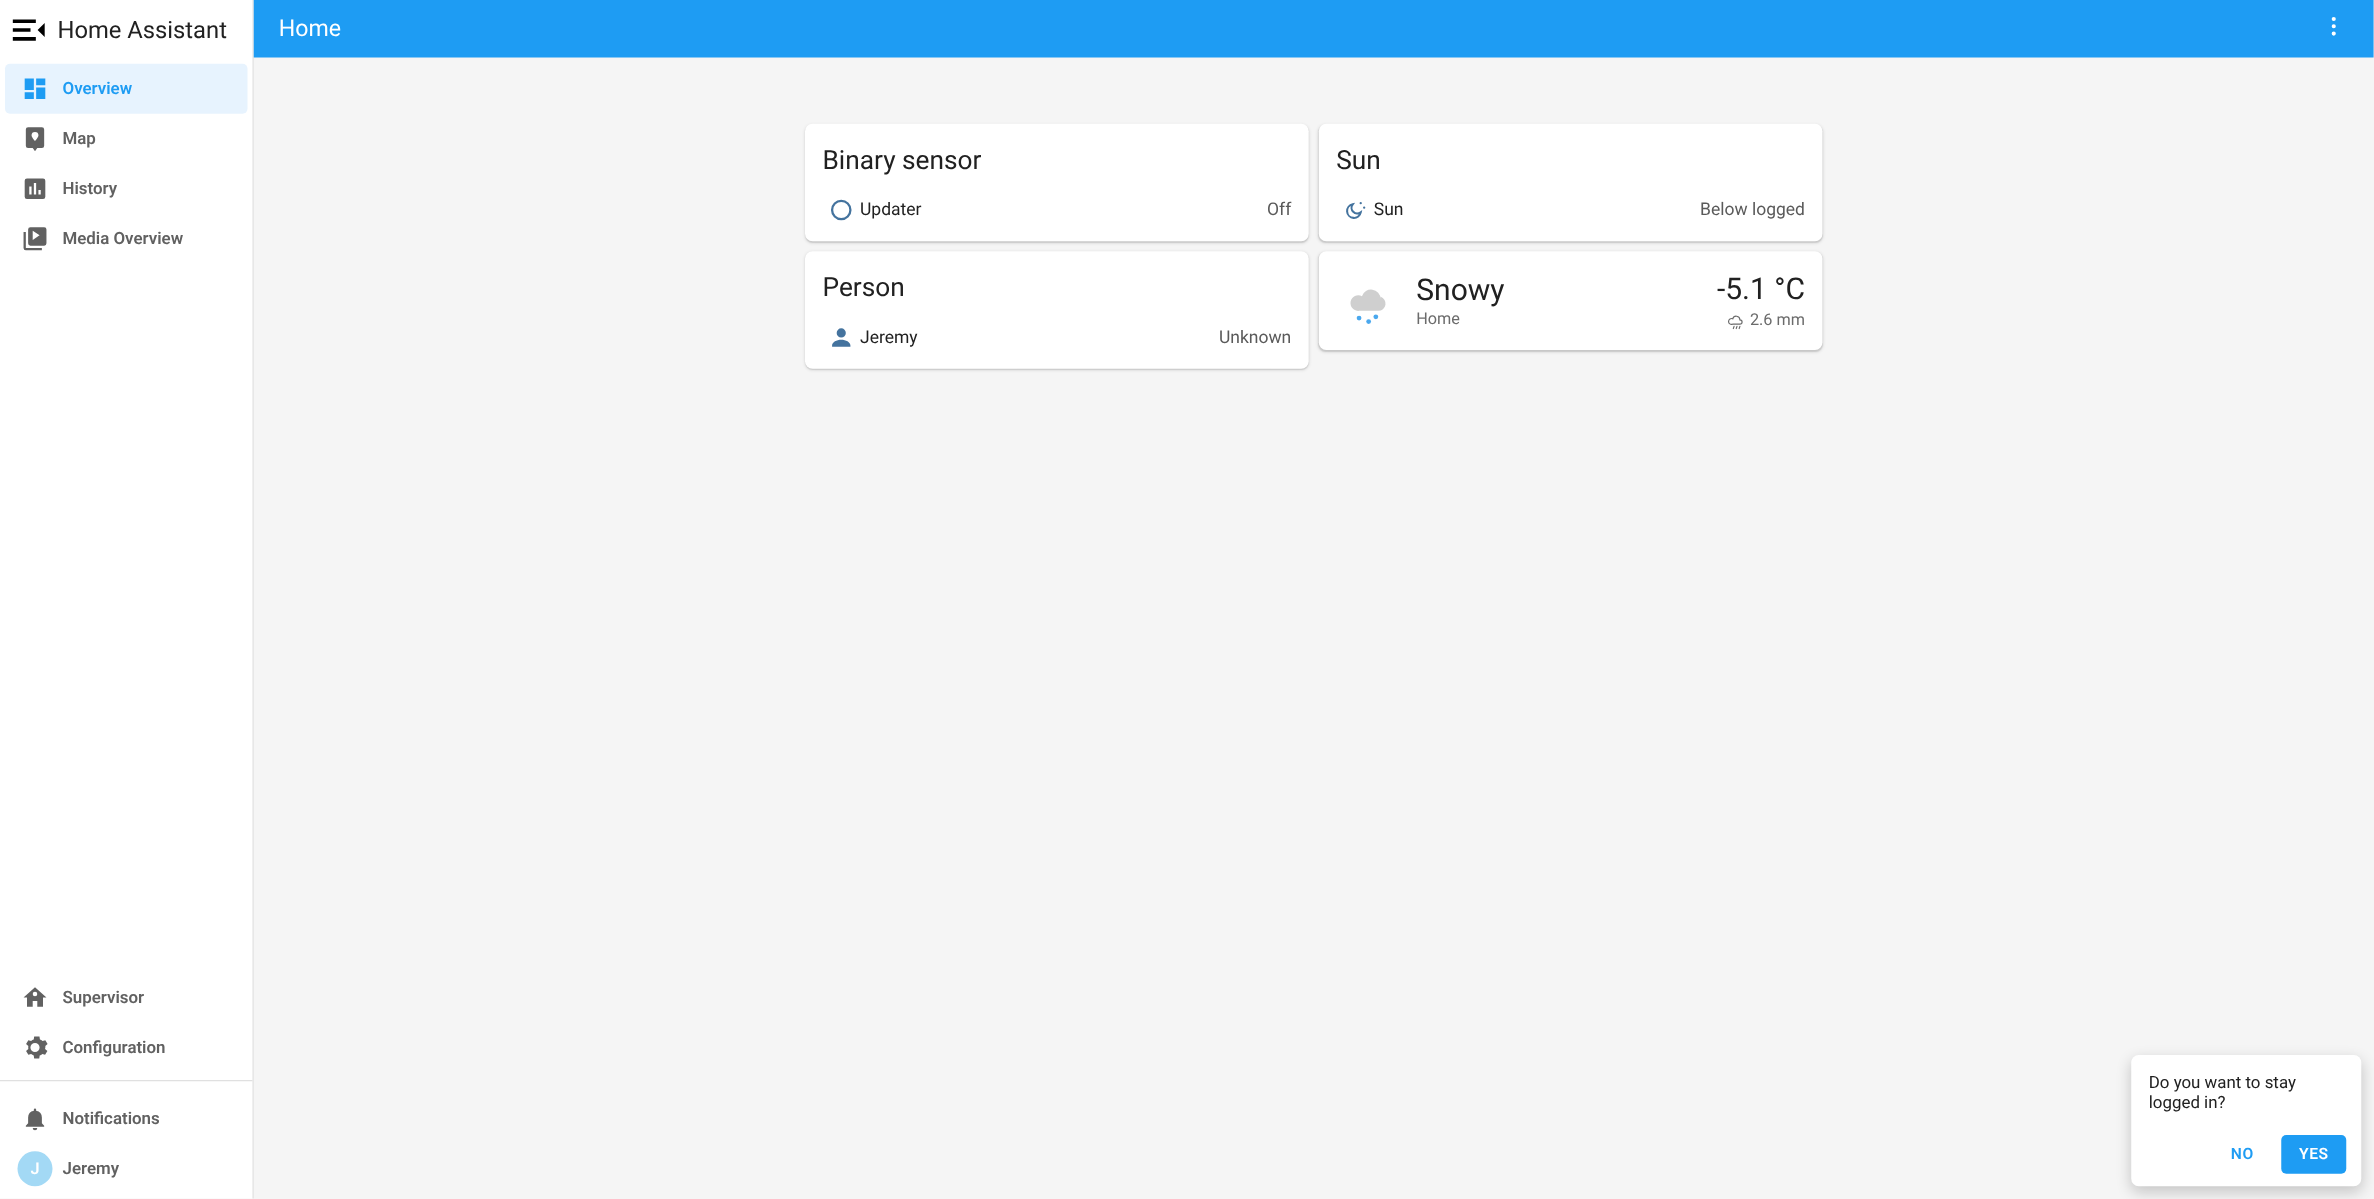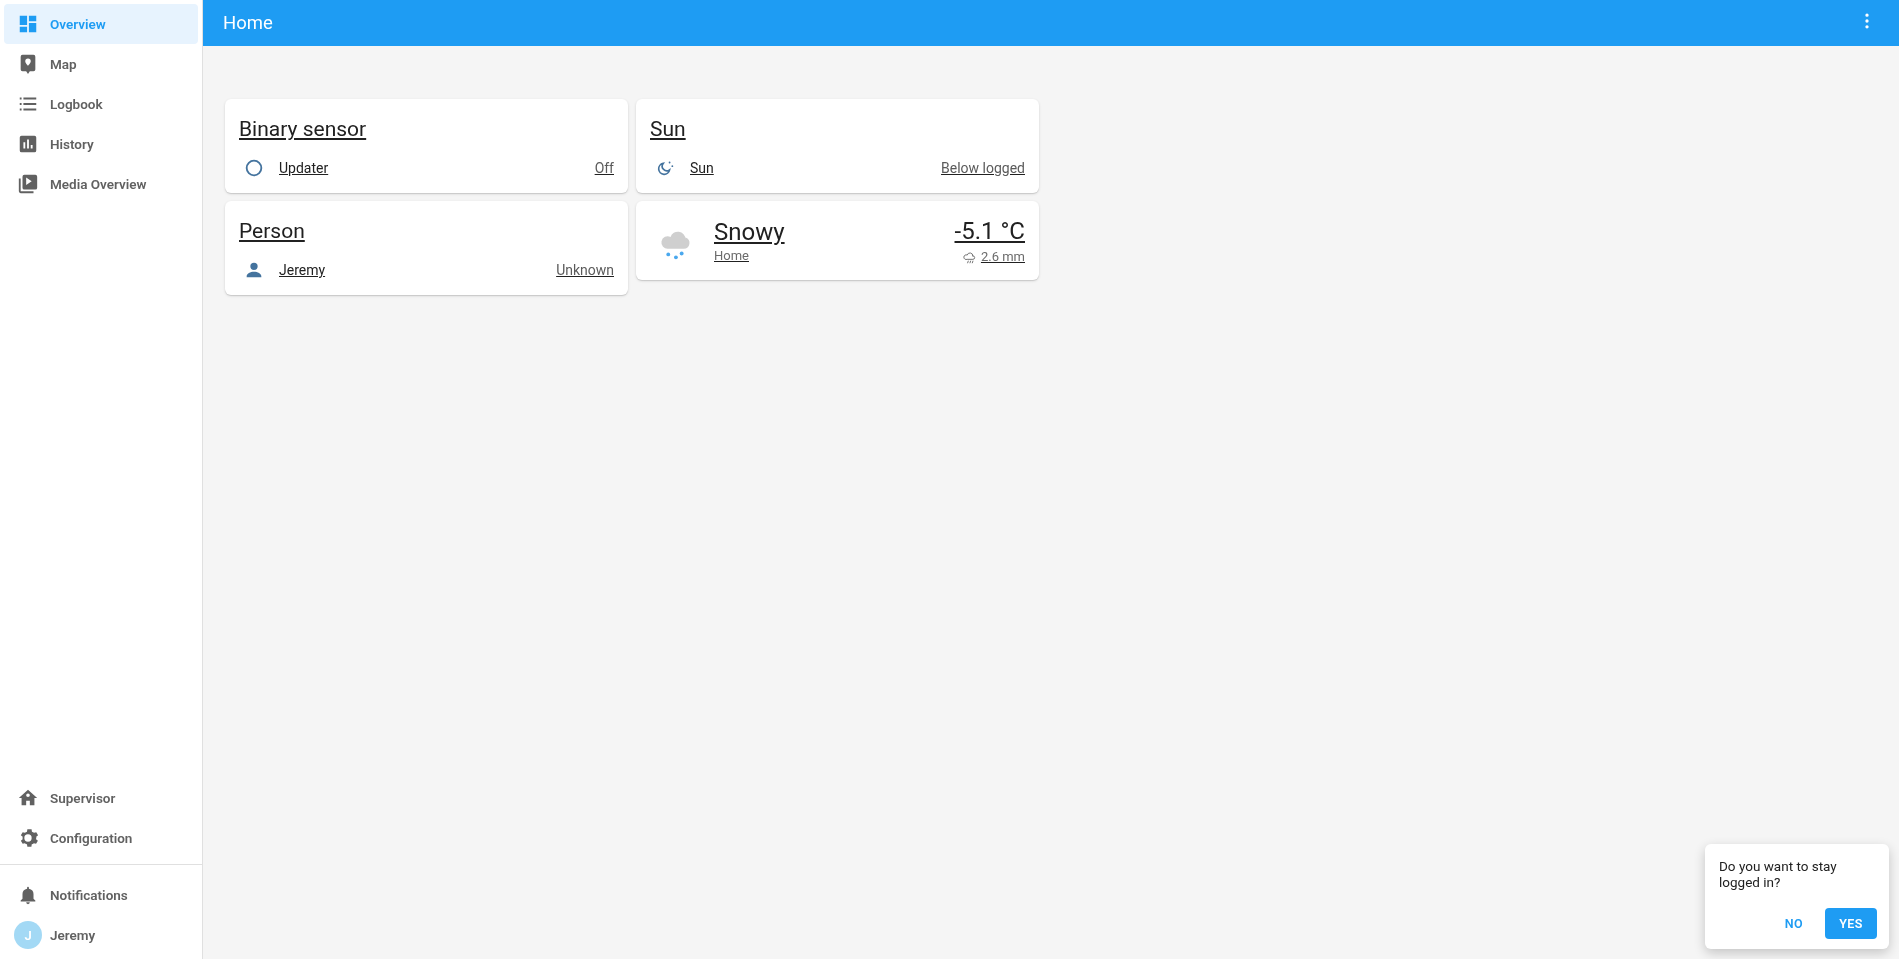--- a/index.html
+++ b/index.html
@@ -43,37 +43,37 @@
 .topbar {
   height: 46px; background: #1e9cf3; color: #fff;
   display: flex; align-items: center; padding: 0 16px;
 }
 .topbar .title { font-size: 18.5px; font-weight: 400; margin-left: 4px; }
 .topbar .menu { margin-left: auto; cursor:pointer; padding:6px;}
 .topbar .menu svg { fill:#fff; width:20px; height:20px;}
 
 .content {
   flex:1; padding: 10px 22px; overflow:auto;
-  display:flex; align-items:flex-start;text-decoration:underline;
+  display:flex; justify-content:center; align-items:flex-start;
 }
 .columns { display:flex; gap:8px; }
 .col { display:flex; flex-direction:column; gap:8px; width: 403px; }
 
 .card {
   background:#fff; border-radius:6px;
   box-shadow: 0 1px 3px rgba(0,0,0,0.12), 0 1px 1px rgba(0,0,0,0.10);
 }
 .card-header { font-size: 21px; padding: 18px 14px 6px 14px; color:#212121;}
 .card-row {
   display:flex; align-items:center; padding: 10px 14px 14px 14px;
   font-size: 14px;
 }
 .card-row .row-icon { width:30px; display:flex; justify-content:center; align-items:center;}
 .card-row .row-icon svg { width:22px; height:22px; fill:#44739e;}
-.card-row .row-label { margin-left:10px; color:#212121; }
+.card-row .row-label { color:#212121; }
 .card-row .row-state { margin-left:auto; color:#5a5a5a; font-size: 14px; }
 
 .weather-card { padding: 16px 14px 16px 10px; display:flex; align-items:center;}
 .weather-card .wicon { width:56px; display:flex; justify-content:center;}
 .weather-card .wtexts { margin-left:12px; }
 .weather-card .cond { font-size:24px; color:#212121; }
 .weather-card .loc { font-size:13px; color:#6b6b6b; margin-top:2px;}
 .weather-card .wright { margin-left:auto; text-align:right; display:flex; flex-direction:column; align-items:flex-end;}
 .weather-card .temp { font-size:24px; color:#212121; }
 .weather-card .precip { font-size:13px; color:#6b6b6b; margin-top:4px; display:flex; align-items:center; gap:4px;}
@@ -92,45 +92,45 @@
   border:none; font-family:inherit; font-size:12.5px; font-weight:600;
   padding: 8px 14px; border-radius:4px; cursor:pointer; letter-spacing:.5px;
 }
 .snackbar button.no { background:transparent; color:#1e9cf3; }
 .snackbar button.yes { background:#1e9cf3; color:#fff; }
 </style>
 </head>
 <body>
 
 <aside class="sidebar">
+  <div class="sidebar-header">
+    <div class="collapse">
+      <svg viewBox="0 0 24 24">
+          <path d="M3 6h13v2H3V6m0 5h10v2H3v-2m0 5h13v2H3v-2M21 8l-4 4 4 4V8z"></path>
+        </svg>
+    </div>
+    <div class="title">Home Assistant</div>
+  </div>
 
   <ul class="nav">
     <li class="active">
       <span class="icon">
           <svg viewBox="0 0 24 24">
             <path d="M3 3h8v10H3V3m10 0h8v6h-8V3M3 15h8v6H3v-6m10-4h8v10h-8V11z"></path>
           </svg>
         </span>
       <span class="label">Overview</span>
     </li>
     <li>
       <span class="icon">
           <svg viewBox="0 0 24 24">
             <path d="M18 2a2 2 0 0 1 2 2v14a2 2 0 0 1-2 2h-4l-2 3-2-3H6a2 2 0 0 1-2-2V4a2 2 0 0 1 2-2h12M12 6a3 3 0 0 0-3 3c0 2 3 5 3 5s3-3 3-5a3 3 0 0 0-3-3z"></path>
           </svg>
         </span>
       <span class="label">Map</span>
-    </li>
-    <li>
-      <span class="icon">
-          <svg viewBox="0 0 24 24">
-            <path d="M7 5h14v2H7V5M7 11h14v2H7v-2M7 17h14v2H7v-2M3 5h2v2H3V5m0 6h2v2H3v-2m0 6h2v2H3v-2z"></path>
-          </svg>
-        </span>
-      <span class="label">Logbook</span>
     </li>
     <li>
       <span class="icon">
           <svg viewBox="0 0 24 24">
             <path d="M5 3h14a2 2 0 0 1 2 2v14a2 2 0 0 1-2 2H5a2 2 0 0 1-2-2V5a2 2 0 0 1 2-2m2 14h2v-7H7v7m4 0h2V7h-2v10m4 0h2v-4h-2v4z"></path>
           </svg>
         </span>
       <span class="label">History</span>
     </li>
     <li>

